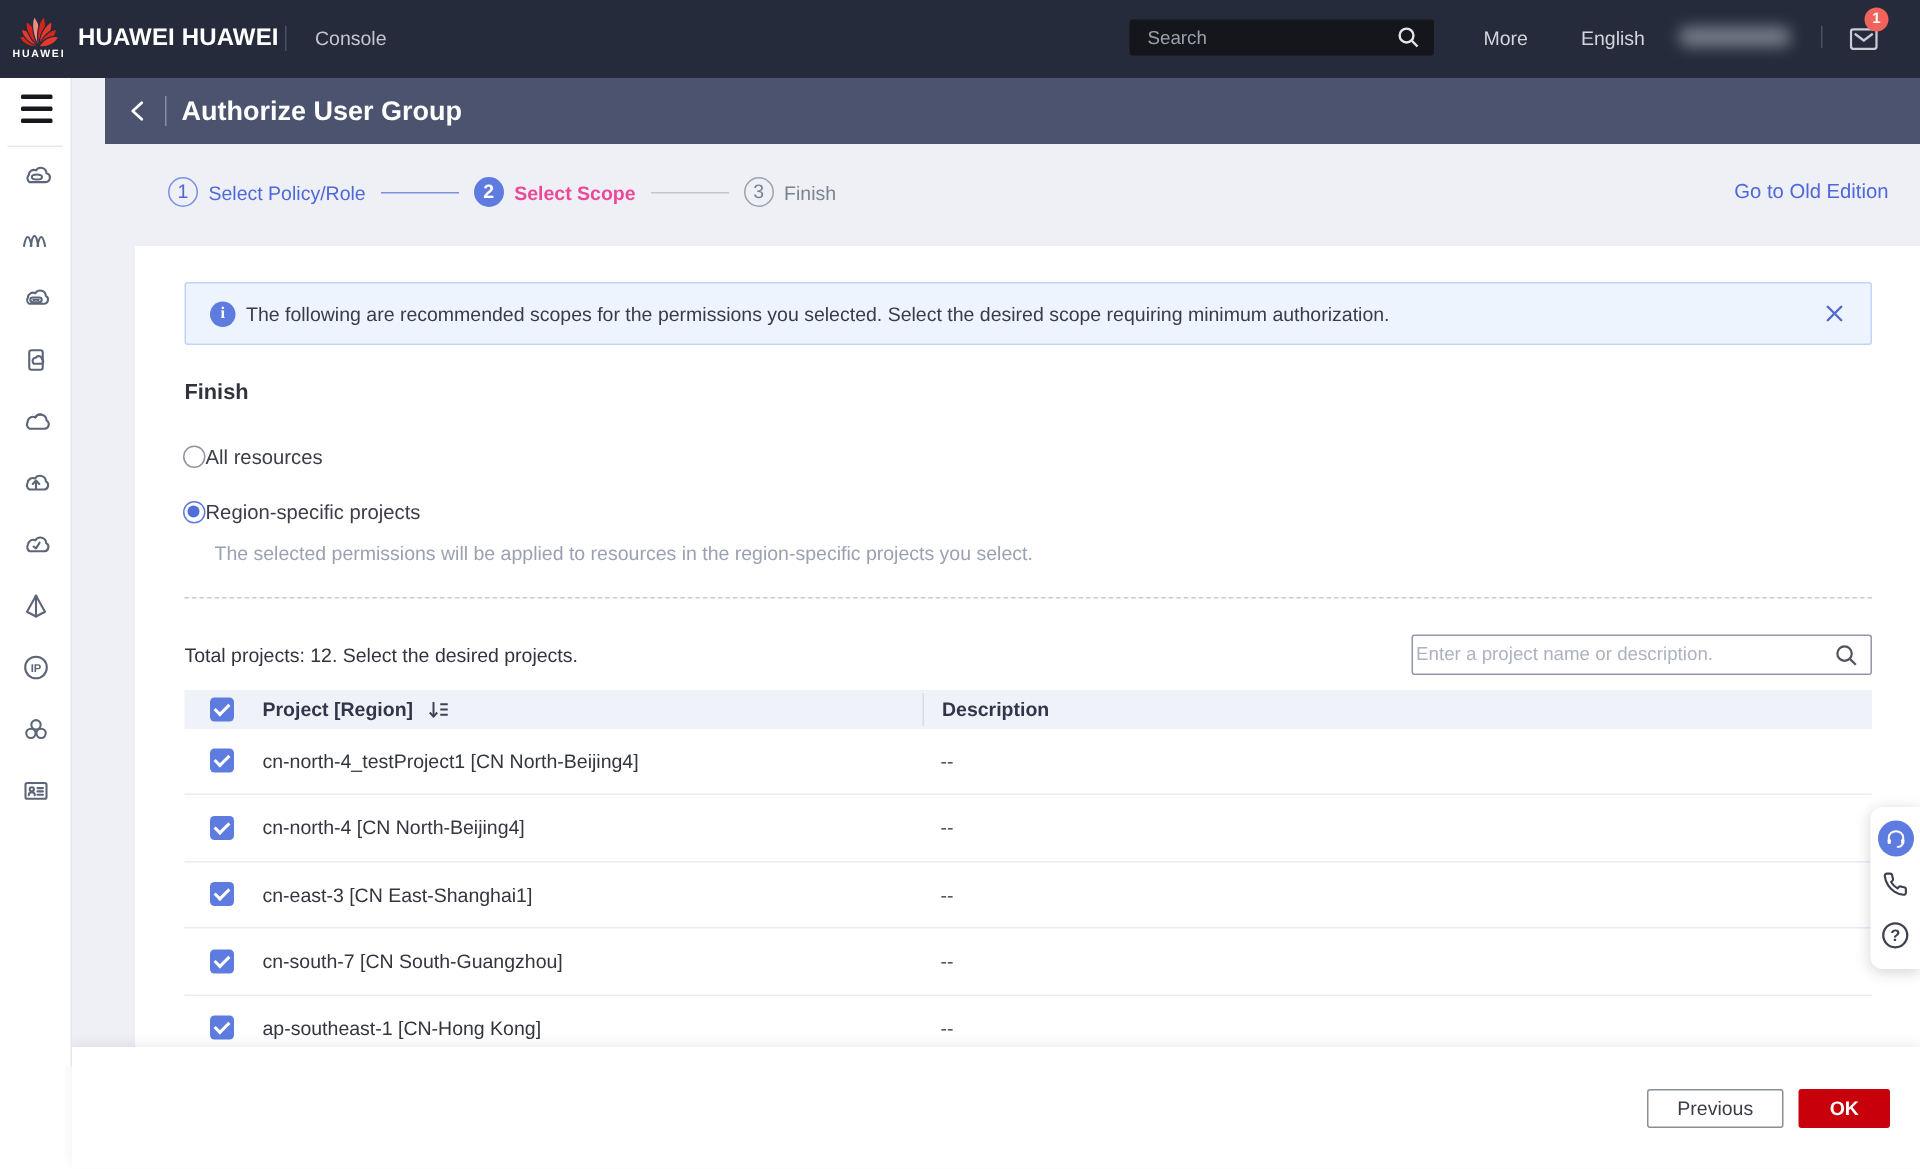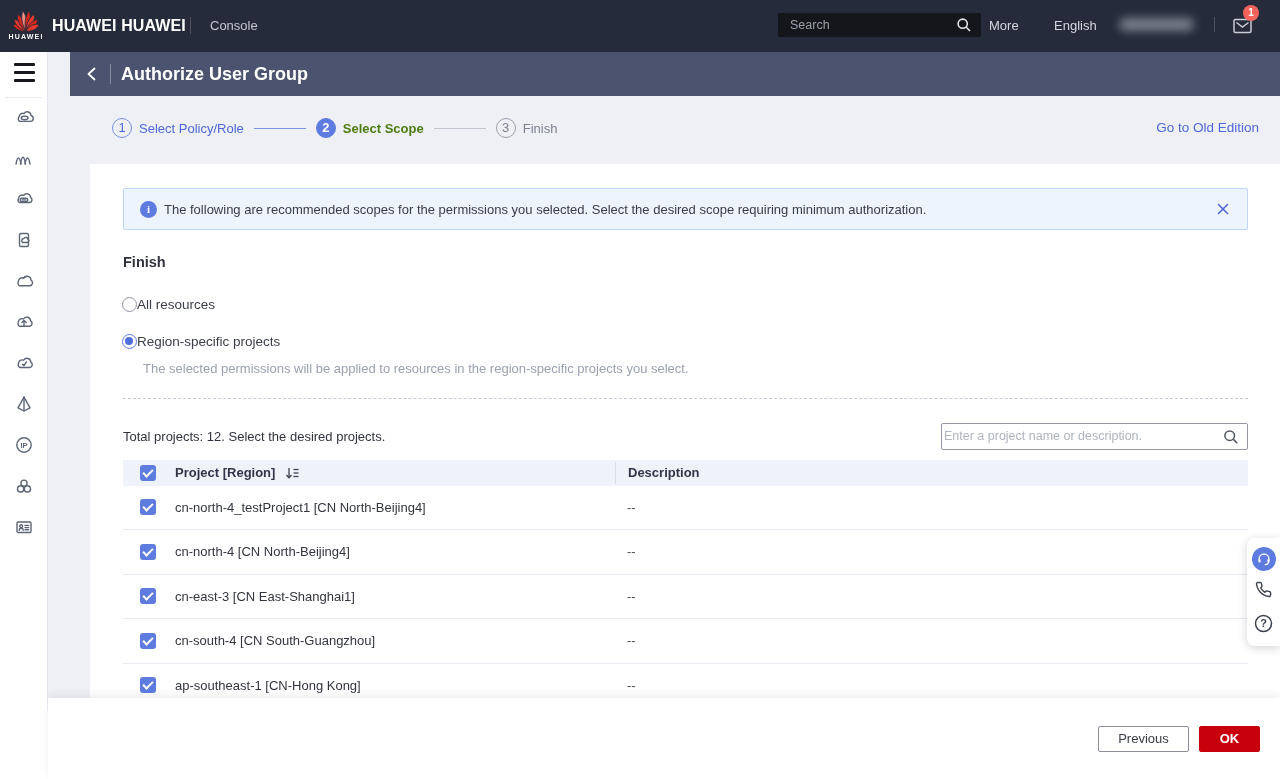--- a/index.html
+++ b/index.html
@@ -9,21 +9,21 @@
   
   .topbar { position:absolute; left:0; top:0; width:1280px; height:52px; background:#252b3a; z-index:30; }
   .logo { position:absolute; left:6px; top:7px; width:40px; text-align:center; }
   .logo-flower { display:block; margin:0 auto; }
   .logo-word { font-size:7px; font-weight:bold; color:#ffffff; letter-spacing:1.2px; margin-top:1px; }
   .brand { position:absolute; left:52px; top:0; line-height:52px; font-size:16px; font-weight:bold; color:#ffffff; letter-spacing:.1px; }
   .topsep { position:absolute; width:1px; background:#4b515f; }
   .sep-console { left:190px; top:17px; height:17px; }
   .sep-user { left:1214px; top:17px; height:15px; }
   .console-link { position:absolute; left:210px; top:0; line-height:52px; font-size:13px; color:#c3c7d0; }
-  .topsearch { position:absolute; left:753px; top:13px; width:203px; height:24px; background:#14161c; border-radius:2px;margin-left:25px; }
+  .topsearch { position:absolute; left:753px; top:13px; width:203px; height:24px; background:#14161c; border-radius:2px; }
   .topsearch .ph { position:absolute; left:12px; top:0; line-height:24px; font-size:12.5px; color:#9ba0ab; }
   .topsearch svg { position:absolute; right:9px; top:4px; }
   .top-link { position:absolute; top:0; line-height:52px; font-size:13px; color:#d3d6dd; }
   .more-link { left:989px; }
   .lang-link { left:1054px; }
   .user-blur { position:absolute; left:1119px; top:18px; width:75px; height:13px; background:#8d93a0; border-radius:7px; filter:blur(5px); opacity:.8; }
   .mail { position:absolute; left:1233px; top:17px; width:20px; height:17px; }
   .mail-badge { position:absolute; left:1243px; top:5px; width:16px; height:16px; border-radius:50%; background:#f2635c; color:#ffffff; font-size:10px; font-weight:bold; text-align:center; line-height:16px; }
 
   
@@ -43,21 +43,21 @@
   .side-icon { position:absolute; left:14px; width:20px; height:20px; color:#5d6678; cursor:pointer; }
   .side-icon svg { display:block; }
 
   
   .steprow { position:absolute; left:90px; top:96px; right:0; height:64px; display:flex; align-items:center; padding-left:22px; z-index:5; }
   .step { display:flex; align-items:center; }
   .step-circle { width:20px; height:20px; border-radius:50%; font-size:13px; text-align:center; line-height:18px; }
   .step.done .step-circle { border:1.5px solid #7a91e4; color:#4d69d8; line-height:17px; background:transparent; }
   .step.done .step-label { color:#4d69d8; }
   .step.active .step-circle { background:#5e7ce0; border:1.5px solid #5e7ce0; color:#ffffff; font-weight:bold; line-height:17px; }
-  .step.active .step-label { color:#4d7c0f; font-weight:bold; }
+  .step.active .step-label { color:#ec4899; font-weight:bold; }
   .step.pending .step-circle { border:1.5px solid #9ba1ae; color:#7c8292; line-height:17px; }
   .step.pending .step-label { color:#7c8292; }
   .step-label { margin-left:7px; font-size:13px; }
   .step-line { width:52px; height:1px; margin:0 10px; }
   .line-blue { background:#7a91e4; }
   .line-gray { background:#c2c6d2; }
   .old-edition { position:absolute; right:21px; top:0; line-height:64px; font-size:13.5px; color:#4d68d8; cursor:pointer; }
 
   
   .card { position:absolute; left:90px; top:164px; width:1190px; height:534px; background:#ffffff; z-index:4; padding:24px 32px 0 33px; }
@@ -355,21 +355,21 @@
       <span class="cell-project">cn-east-3 [CN East-Shanghai1]</span>
     </div>
     <div class="col2">
             <span>--</span>
           </div>
   </div>
 
   <div class="trow">
     <div class="col1">
       <div class="cb"></div>
-      <span class="cell-project">cn-south-4 [CN South-Guangzhou]</span>
+      <span class="cell-project">cn-south-7 [CN South-Guangzhou]</span>
     </div>
     <div class="col2">
             <span>--</span>
           </div>
   </div>
 
   <div class="trow">
     <div class="col1">
       <div class="cb"></div>
       <span class="cell-project">ap-southeast-1 [CN-Hong Kong]</span>

